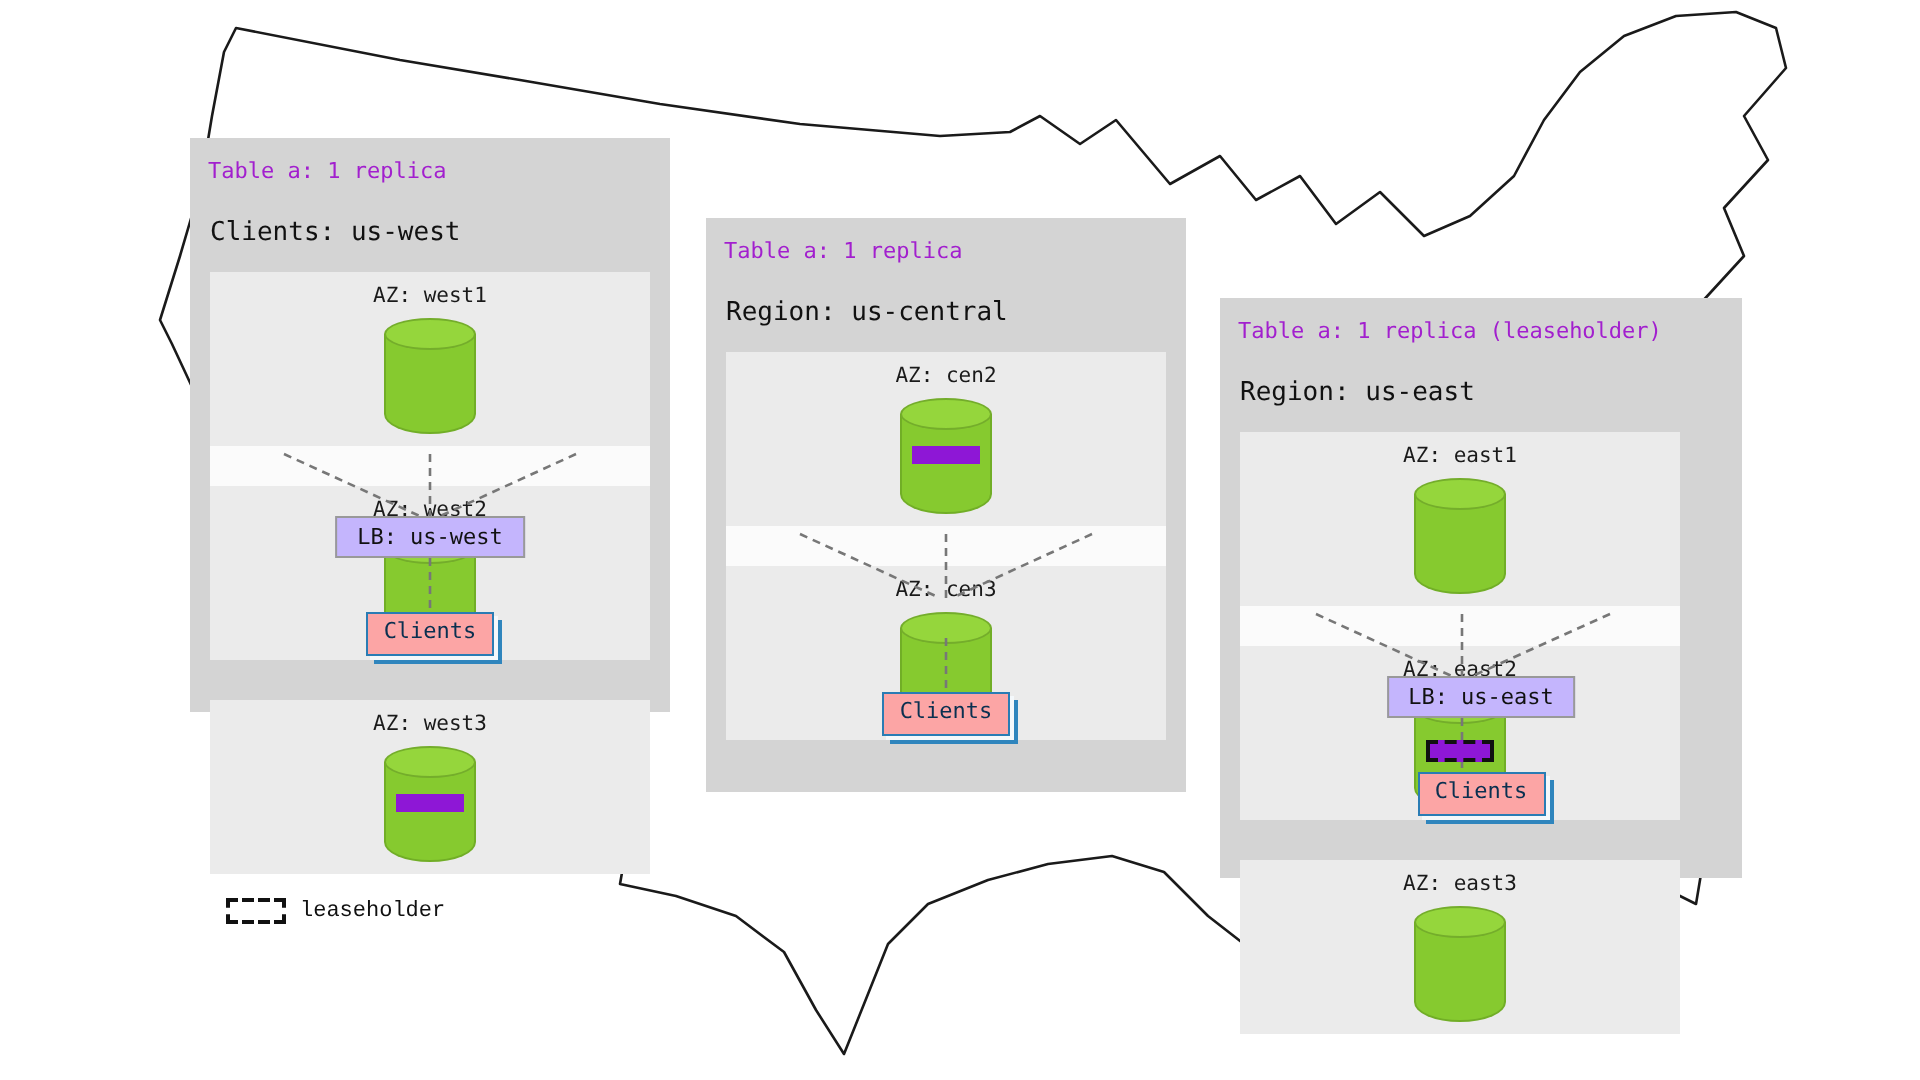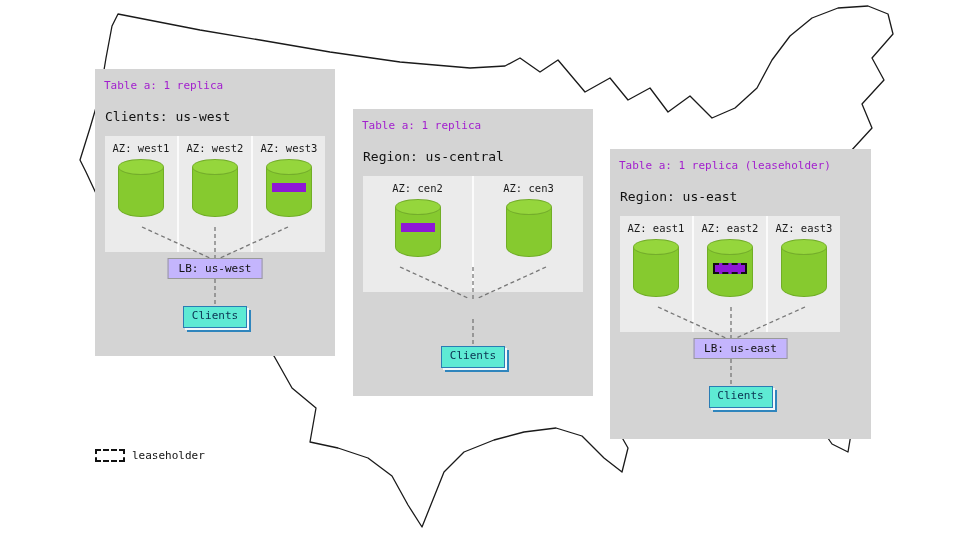--- a/index.html
+++ b/index.html
@@ -23,22 +23,23 @@
     position:absolute; top:10px; left:9px;
     font-size:11px; color:#a21fce; white-space:nowrap;
   }
   .region-label {
     position:absolute; top:40px; left:10px;
     font-size:13px; color:#111111; white-space:nowrap;
   }
   .az-box {
     position:absolute; top:67px; left:10px;
     width:220px; height:116px;
-    display:flex; gap:2px;
+    display:flex; gap:20px;
     background:#fbfbfb;
+    flex-direction:column;
   }
   .az { flex:1; background:#ebebeb; text-align:center; position:relative; }
   .az-label { font-size:10.5px; color:#1a1a1a; padding-top:6px; white-space:nowrap; }
 
   .cylinder { width:46px; height:64px; position:relative; margin:5px auto 0; }
   .cyl-body {
     position:absolute; left:0; top:8px; width:46px; height:50px;
     background:#86ca2f;
     border-radius:0 0 23px 23px / 0 0 10px 10px;
     border:1px solid rgba(90,140,30,.45); border-top:none; box-sizing:border-box;
@@ -61,32 +62,32 @@
 
   .lb-box {
     position:absolute; top:189px; left:50%; transform:translateX(-50%);
     height:21px; background:#c4b5fd; border:1px solid #999999;
     font-size:11px; color:#111; line-height:19px; text-align:center;
     padding:0 10px; white-space:nowrap; box-sizing:border-box;
   }
   .clients {
     position:absolute; top:237px; left:50%; transform:translateX(-50%);
     width:62px; height:20px;
-    background:#5eead4; border:1px solid #2a7cb4;
+    background:#fca5a5; border:1px solid #2a7cb4;
     color:#0a3050; font-size:11px; line-height:18px; text-align:center;
     box-shadow:2px 2px 0 #f4f8fb, 4px 4px 0 #2f85bd;
   }
 
   #panel-west    { left:95px;  top:45px;  }
   #panel-central { left:353px; top:85px;  }
   #panel-east    { left:610px; top:125px; width:261px; height:290px; }
 
   .legend {
-    position:absolute; left:95px; top:449px; z-index:2;
-    display:flex; align-items:flex-start; gap:7px;
+    position:absolute; left:113px; top:449px; z-index:2;
+    display:flex; align-items:center; gap:7px;font-family:Liberation Mono, monospace;
   }
   .legend-swatch {
     width:26px; height:9px; background:#ffffff;
     border:2px dashed #111111; display:inline-block;
   }
   .legend-label { font-size:11px; color:#111111; }
 </style>
 </head>
 <body>
 

